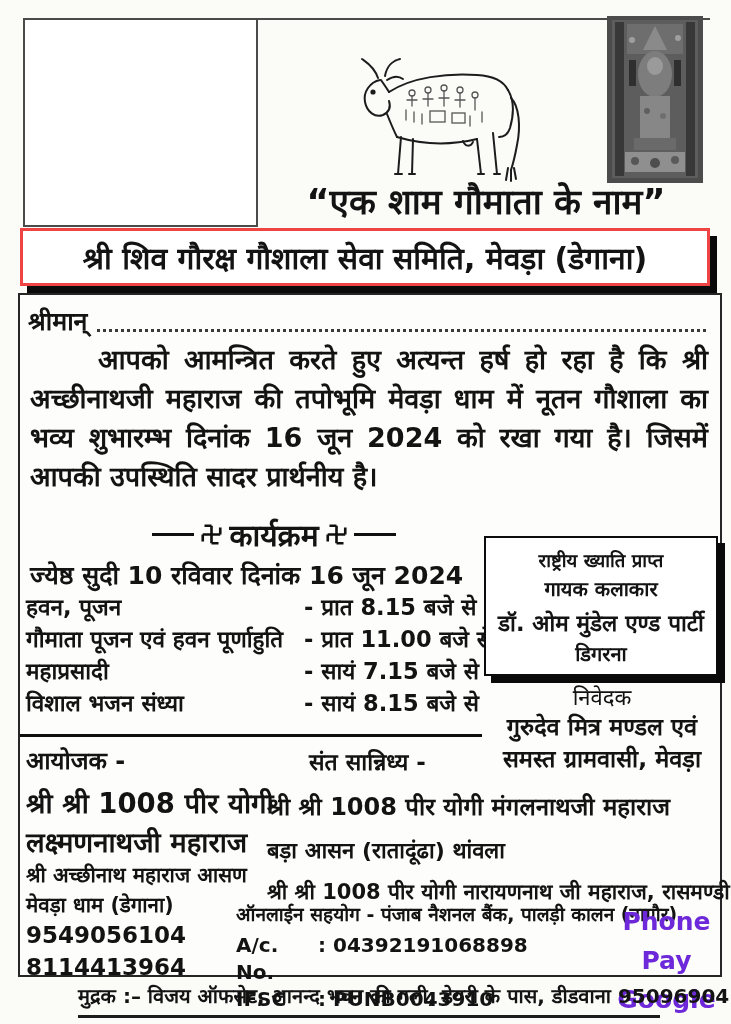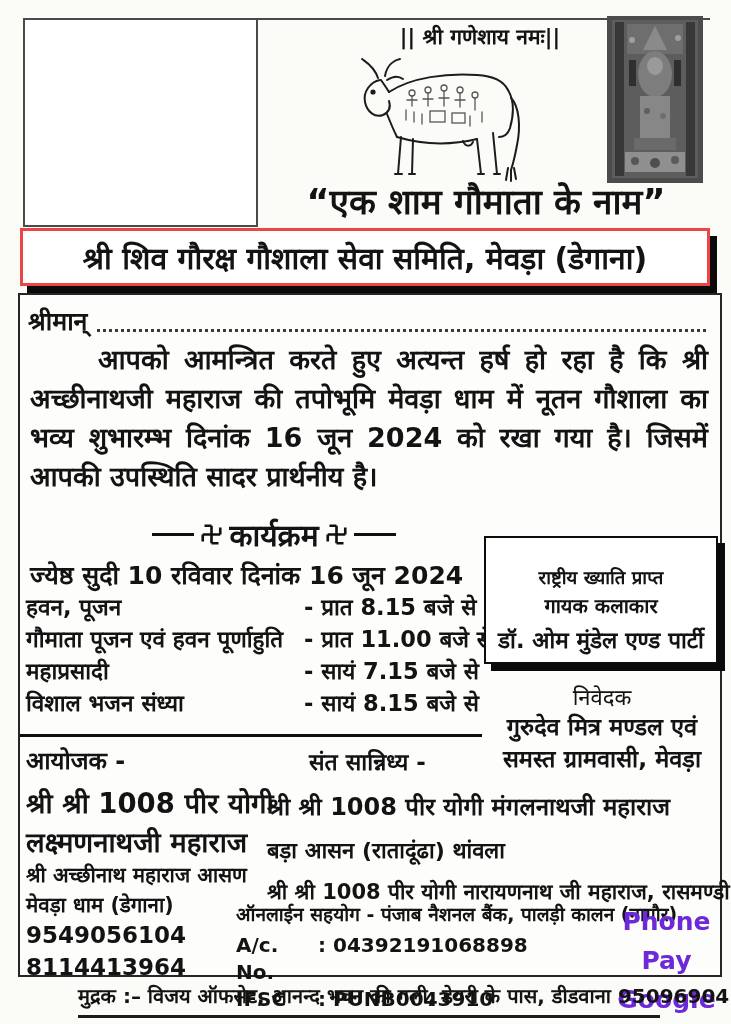--- a/index.html
+++ b/index.html
@@ -35,21 +35,21 @@
   .prog-date{position:absolute;left:10px;top:262px;font-size:25px;font-weight:700;white-space:nowrap;}
   .prog-list{position:absolute;left:6px;top:297px;width:468px;font-size:22.5px;font-weight:700;line-height:1.42;}
   .prog-row{display:flex;}
   .prog-label{min-width:272px;padding-right:6px;white-space:nowrap;}
   .prog-time{white-space:nowrap;}
   .artist-box{
     position:absolute;left:464px;top:241px;width:222px;
     border:2.5px solid #0c0c0c;background:#fff;box-shadow:7px 7px 0 #0a0a0a;
     text-align:center;padding:9px 4px 7px;
   }
-  .ab1{font-size:18.5px;font-weight:700;margin-top:17px;}
+  .ab1{font-size:18.5px;font-weight:700;}
   .ab2{font-size:20px;font-weight:700;margin-top:3px;}
   .ab-name{font-size:22.5px;font-weight:800;margin-top:5px;white-space:nowrap;}
   .ab-place{font-size:20px;font-weight:700;margin-top:2px;}
   .nivedak{position:absolute;left:458px;top:386px;width:248px;text-align:center;}
   .nv-head{font-size:22px;font-weight:400;}
   .nv-line{font-size:23.5px;font-weight:800;line-height:1.38;white-space:nowrap;}
   .section-rule{position:absolute;left:0;top:439px;width:462px;border-top:3.5px solid #0e0e0e;}
   .organizer{position:absolute;left:6px;top:448px;width:240px;}
   .org-head{font-size:24px;font-weight:600;margin-bottom:8px;}
   .org-big{font-size:27.5px;font-weight:800;line-height:1.4;white-space:nowrap;}
@@ -72,21 +72,20 @@
   }
 </style>
 </head>
 <body>
 
 <div class="page">
 
   <div class="top-rule"></div>
   <div class="blank-box"></div>
 
-  <div class="invocation">|| श्री गणेशाय नमः||</div>
 
   <div class="cow-wrap">
     <svg viewBox="0 0 210 132" width="218" height="132" fill="none" stroke="#1c1c1c" stroke-width="2" stroke-linecap="round">
 
       <path d="M36,26 C32,14 24,10 20,7"></path>
       <path d="M43,24 C45,12 53,8 58,7"></path>
 
       <path d="M38,28 C28,30 21,40 23,50 C25,60 33,66 41,63 C47,60 49,55 47,49"></path>
       <circle cx="31" cy="40" r="1.6" fill="#1c1c1c"></circle>
       <path d="M45,28 C51,24 57,24 61,27"></path>
@@ -193,20 +192,21 @@
       <div class="prog-row">
         <span class="prog-label">विशाल भजन संध्या</span>
         <span class="prog-time">- सायं 8.15 बजे से</span>
       </div>
     </div>
 
     <div class="artist-box">
       <div class="ab1">राष्ट्रीय ख्याति प्राप्त</div>
       <div class="ab2">गायक कलाकार</div>
       <div class="ab-name">डॉ. ओम मुंडेल एण्ड पार्टी</div>
+      <div class="ab-place">डिगरना</div>
     </div>
 
     <div class="nivedak">
       <div class="nv-head">निवेदक</div>
       <div class="nv-line">गुरुदेव मित्र मण्डल एवं</div>
       <div class="nv-line">समस्त ग्रामवासी, मेवड़ा</div>
     </div>
 
     <div class="section-rule"></div>
 

